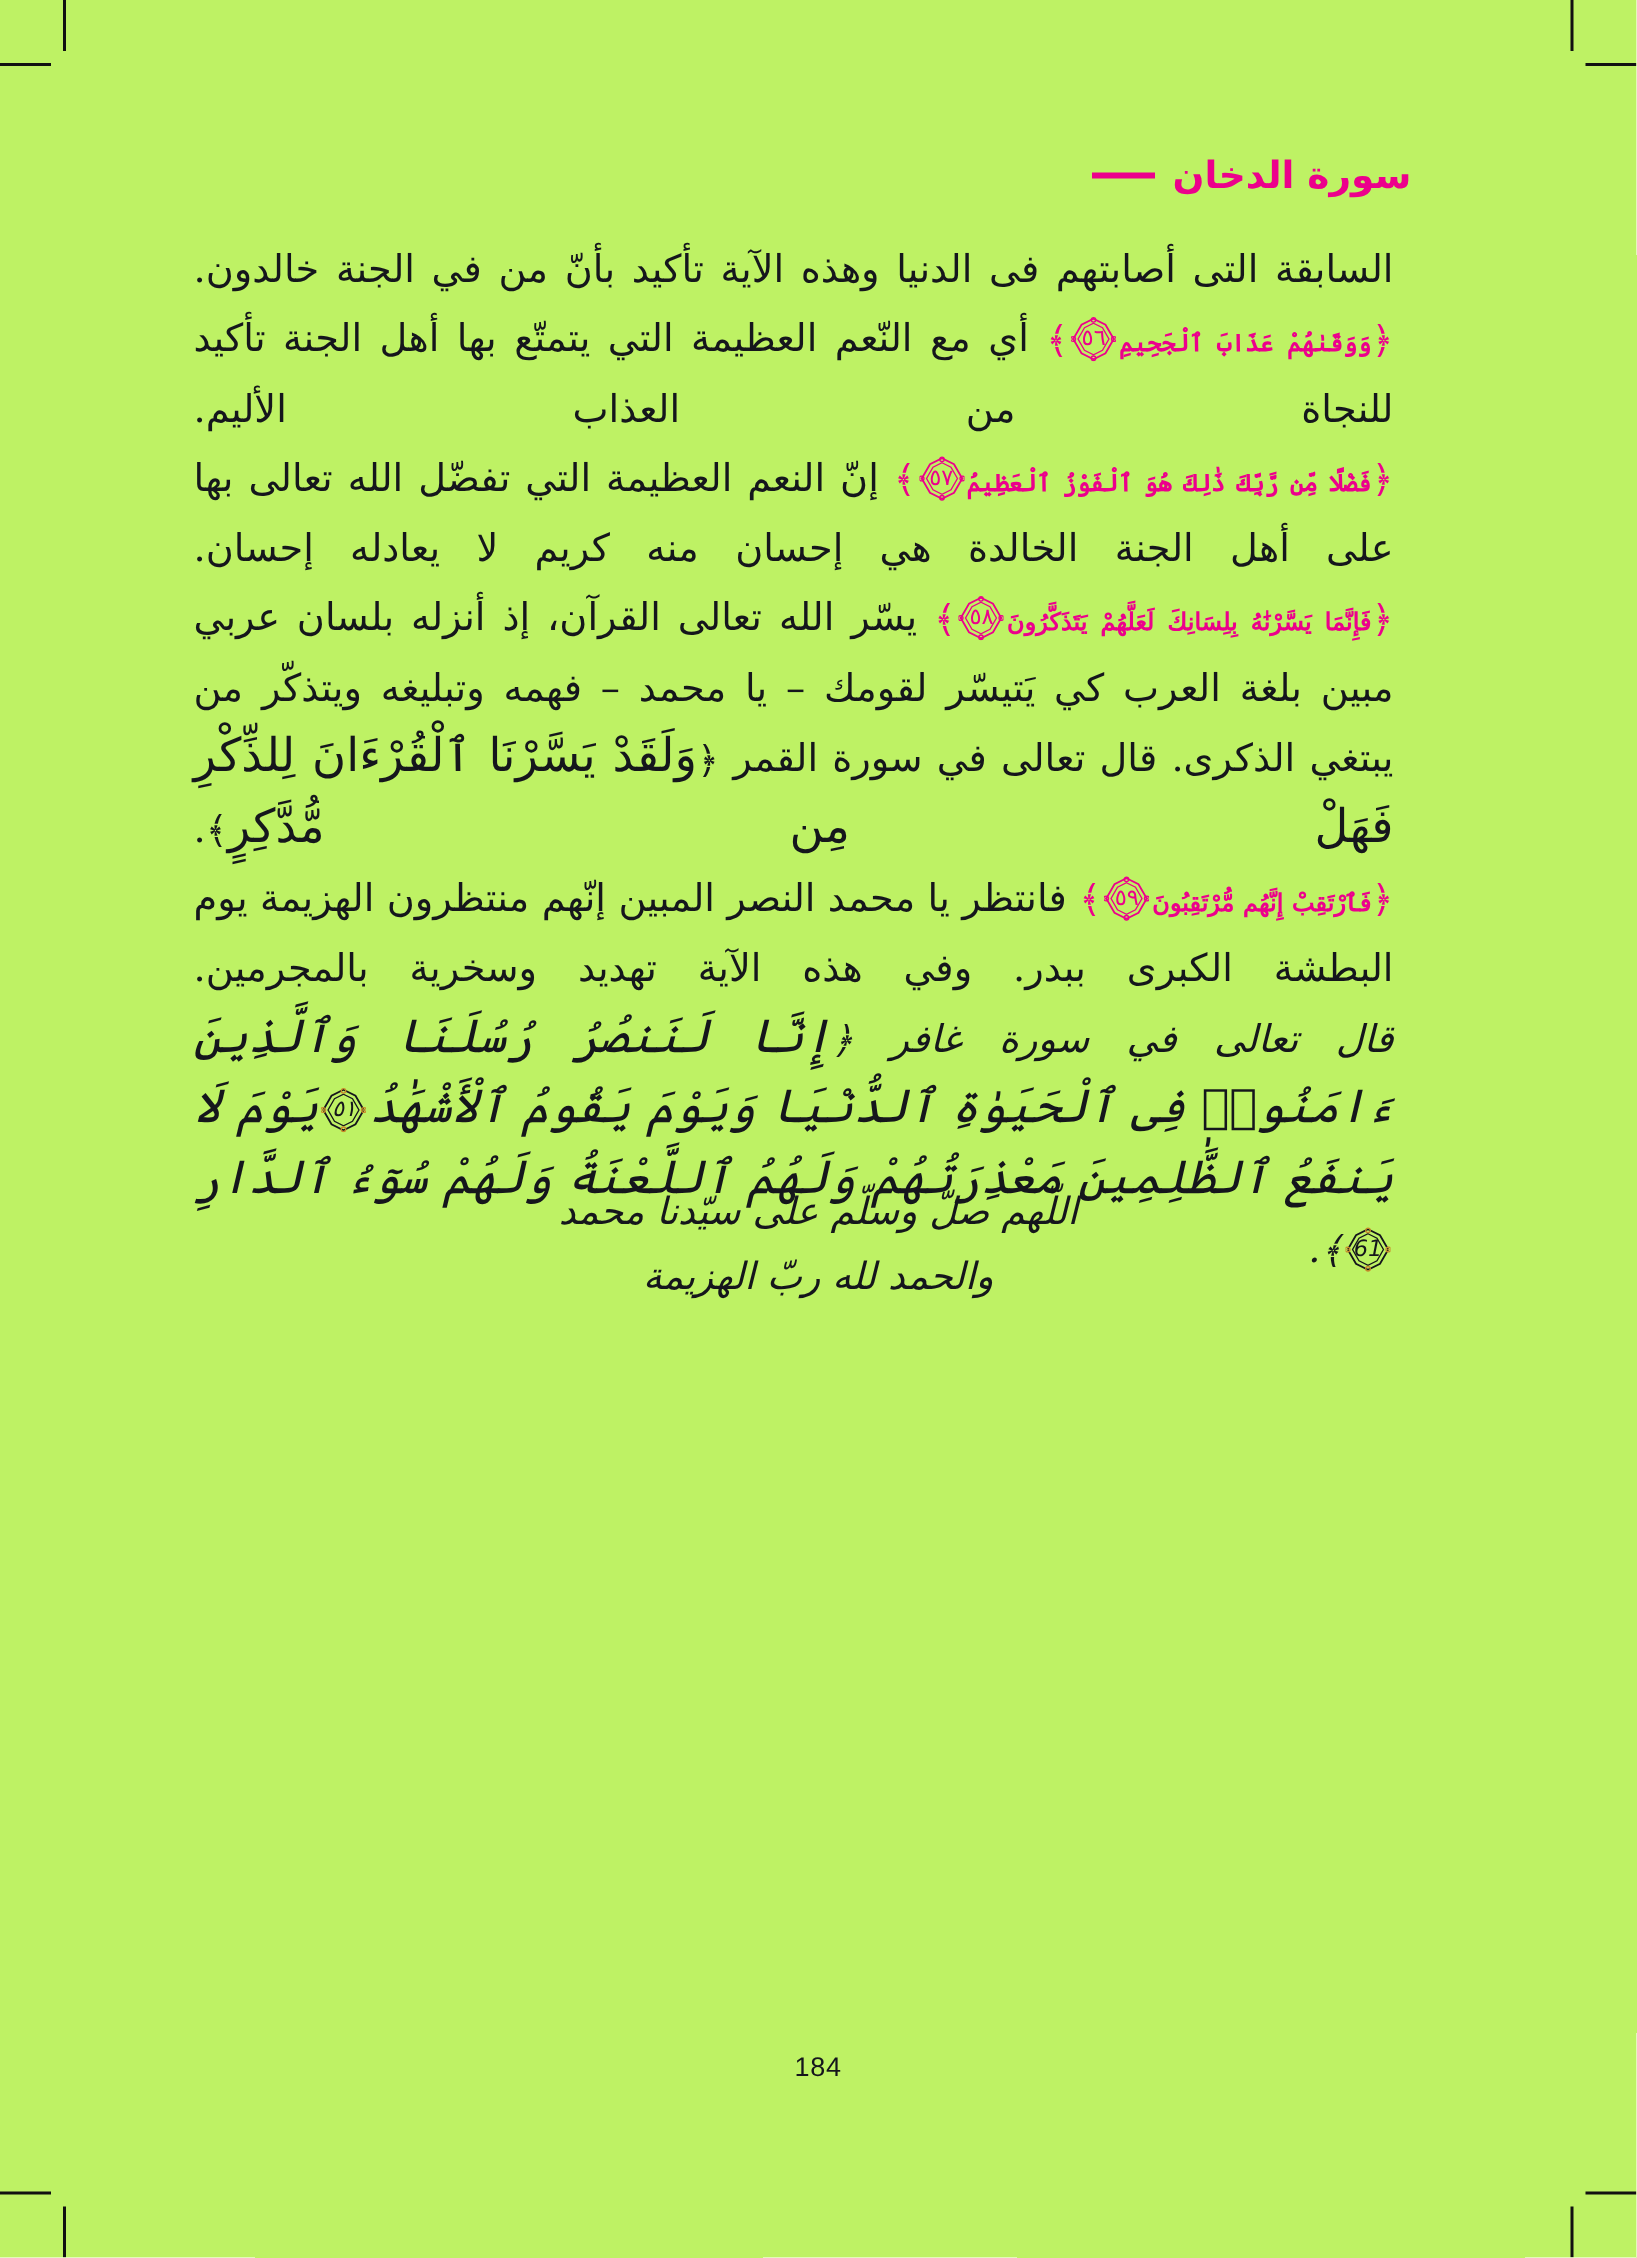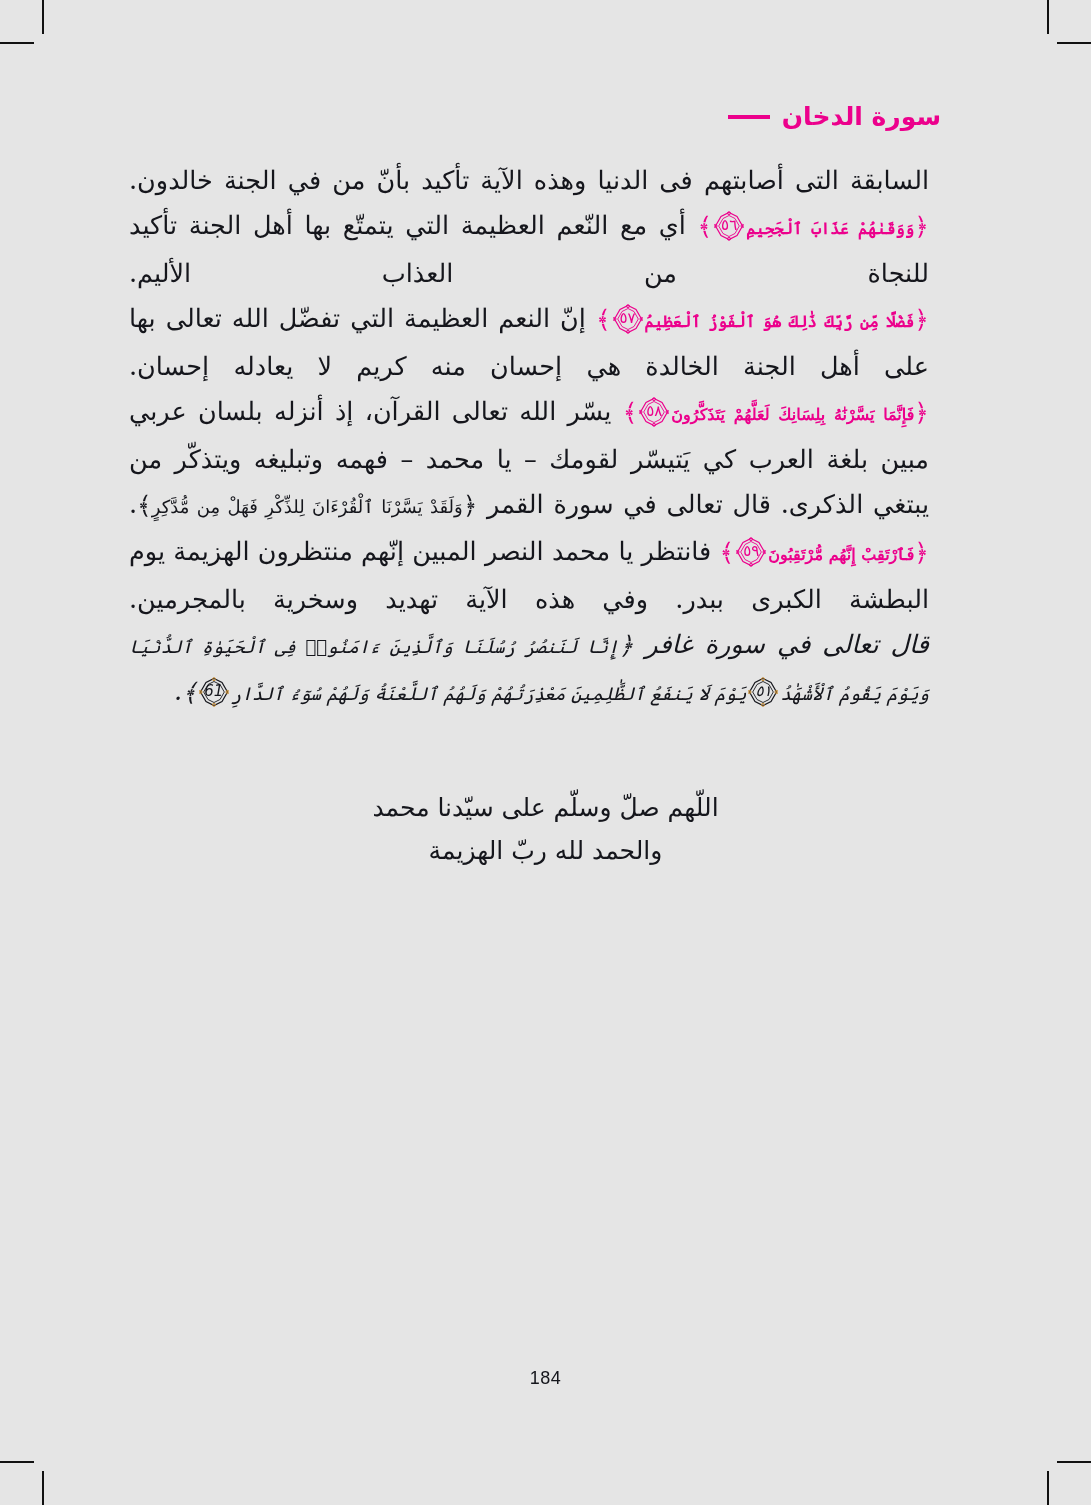--- a/index.html
+++ b/index.html
@@ -4,21 +4,21 @@
 <style>
   html, body {
     margin: 0;
     padding: 0;
     background: #ffffff;
   }
   .page {
     position: relative;
     width: 1091px;
     height: 1505px;
-    background: #e5e5e5;
+    background: #bef264;
     overflow: hidden;
     font-family: "DejaVu Serif", "Liberation Serif", serif;
   }
 
   
   .crop {
     position: absolute;
     background: #111111;
   }
   .crop-v { width: 2px; height: 34px; }
@@ -88,21 +88,21 @@
   .ayah-pink {
     color: #EC008C;
     font-weight: bold;
     font-size: 16px;
     letter-spacing: -0.5px;
     white-space: nowrap;
   }
   
   .ayah-black {
     color: #15161c;
-    font-size: 18px;
+    font-size: 31px;
     letter-spacing: -0.5px;
   }
   .brk {
     font-size: 25px;
     font-weight: normal;
     display: inline-block;
     transform: translateY(1px);
   }
 
   
@@ -133,20 +133,21 @@
   .closing {
     position: absolute;
     top: 786px;
     left: 0;
     right: 0;
     text-align: center;
     direction: rtl;
     color: #15161c;
     font-size: 25px;
     line-height: 43px;
+    font-style: italic;
   }
   .closing div { white-space: nowrap; }
 
   
   .folio {
     position: absolute;
     bottom: 116px;
     left: 0;
     right: 0;
     text-align: center;

